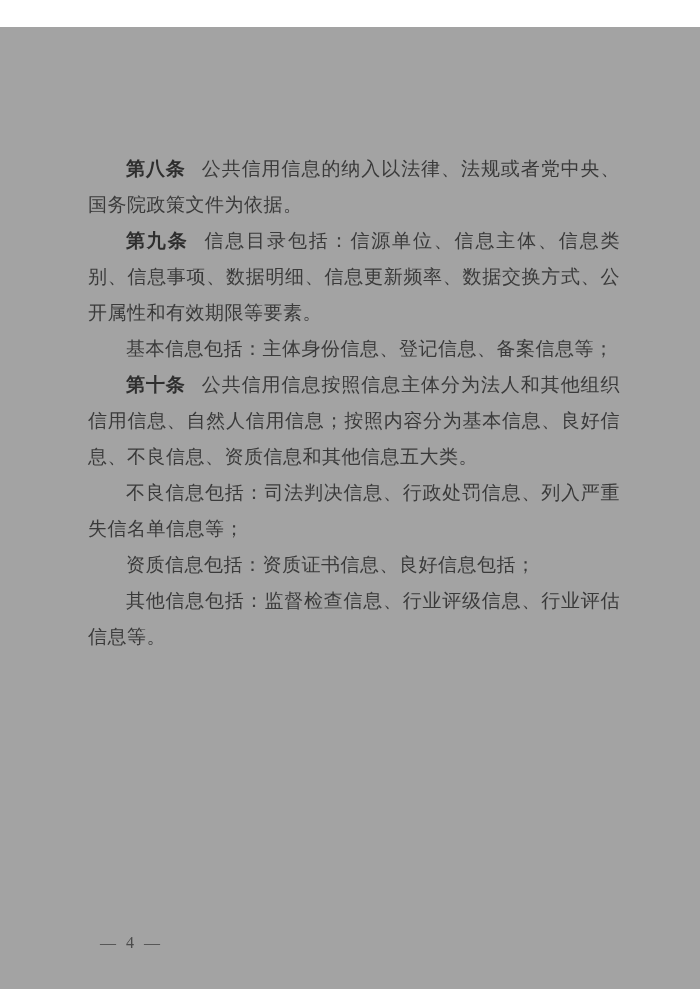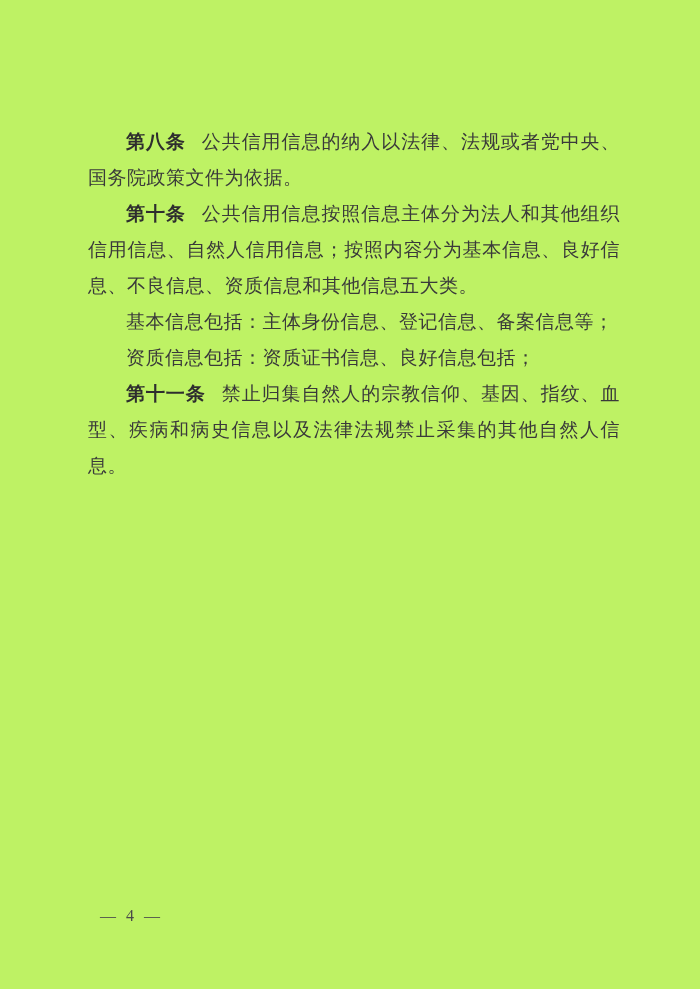--- a/index.html
+++ b/index.html
@@ -11,21 +11,22 @@
     width: 700px;
     height: 989px;
     position: relative;
     font-family: "Liberation Serif", "DejaVu Serif", serif;
     color: #383838;
     overflow: hidden;
   }
   .page {
     position: absolute;
     inset: 0;
-    background: #bef264;
+    background: #a3a3a3;
+    margin-top: 27px;
   }
   .content {
     position: absolute;
     left: 88px;
     top: 124px;
     width: 532px;
   }
   p.para {
     margin: 0;
     padding: 0;
@@ -51,21 +52,23 @@
     letter-spacing: 3px;
     color: #4a4a4a;
   }
 </style>
 </head>
 <body>
 
 <div class="page">
   <div class="content" id="document-body">
       <p class="para"><strong class="article-heading">第八条</strong><span>公共信用信息的纳入以法律、法规或者党中央、国务院政策文件为依据。</span></p>
+      <p class="para"><strong class="article-heading">第九条</strong><span>信息目录包括：信源单位、信息主体、信息类别、信息事项、数据明细、信息更新频率、数据交换方式、公开属性和有效期限等要素。</span></p>
+      <p class="para"><span>基本信息包括：主体身份信息、登记信息、备案信息等；</span></p>
       <p class="para"><strong class="article-heading">第十条</strong><span>公共信用信息按照信息主体分为法人和其他组织信用信息、自然人信用信息；按照内容分为基本信息、良好信息、不良信息、资质信息和其他信息五大类。</span></p>
-      <p class="para"><span>基本信息包括：主体身份信息、登记信息、备案信息等；</span></p>
+      <p class="para"><span>不良信息包括：司法判决信息、行政处罚信息、列入严重失信名单信息等；</span></p>
       <p class="para"><span>资质信息包括：资质证书信息、良好信息包括；</span></p>
-      <p class="para"><strong class="article-heading">第十一条</strong><span>禁止归集自然人的宗教信仰、基因、指纹、血型、疾病和病史信息以及法律法规禁止采集的其他自然人信息。</span></p>
+      <p class="para"><span>其他信息包括：监督检查信息、行业评级信息、行业评估信息等。</span></p>
     </div>
   <div class="footer">
     <span>— 4 —</span>
   </div>
 </div>
 
 </body></html>

